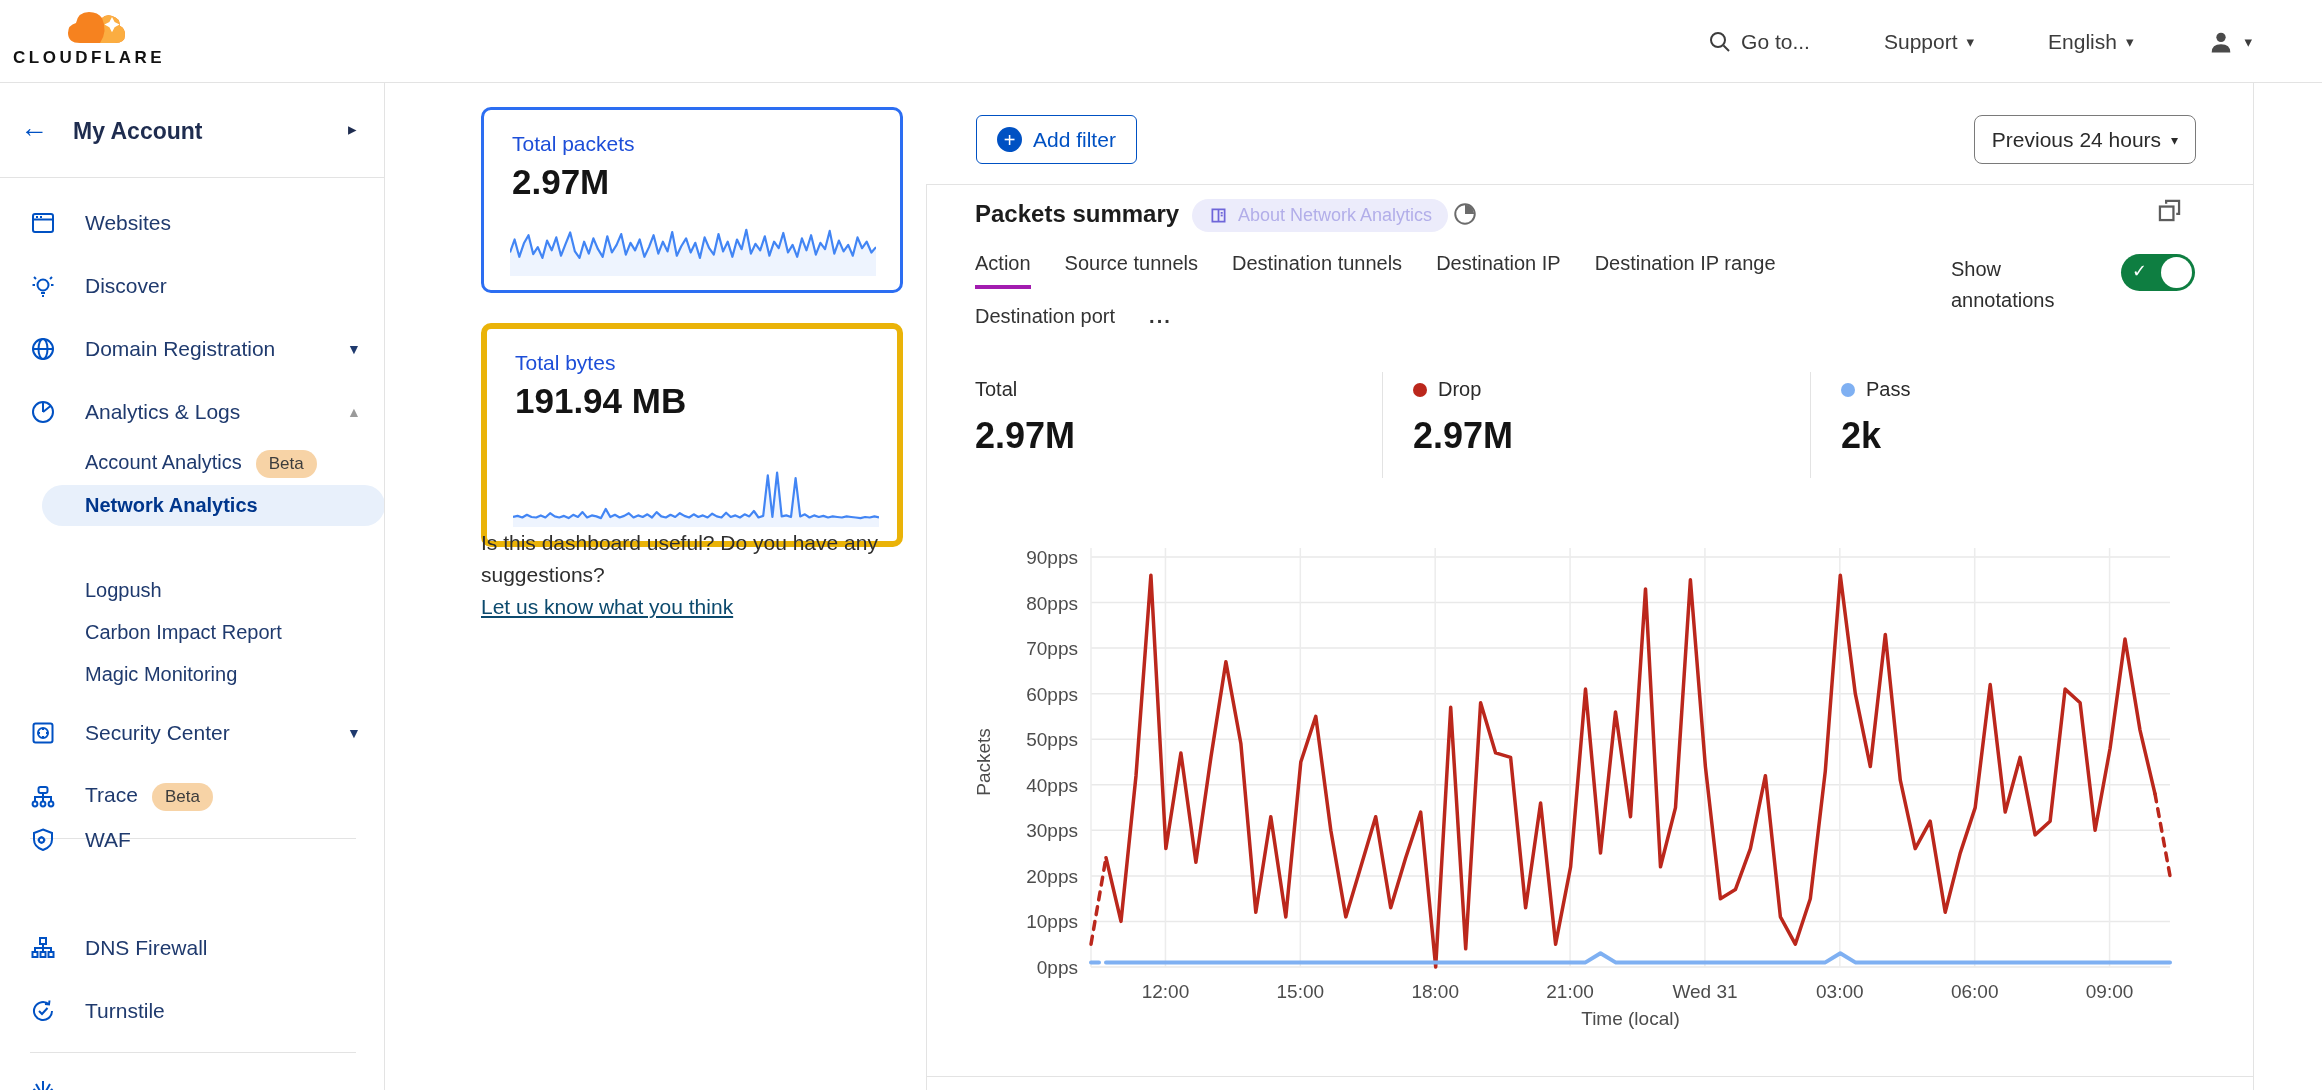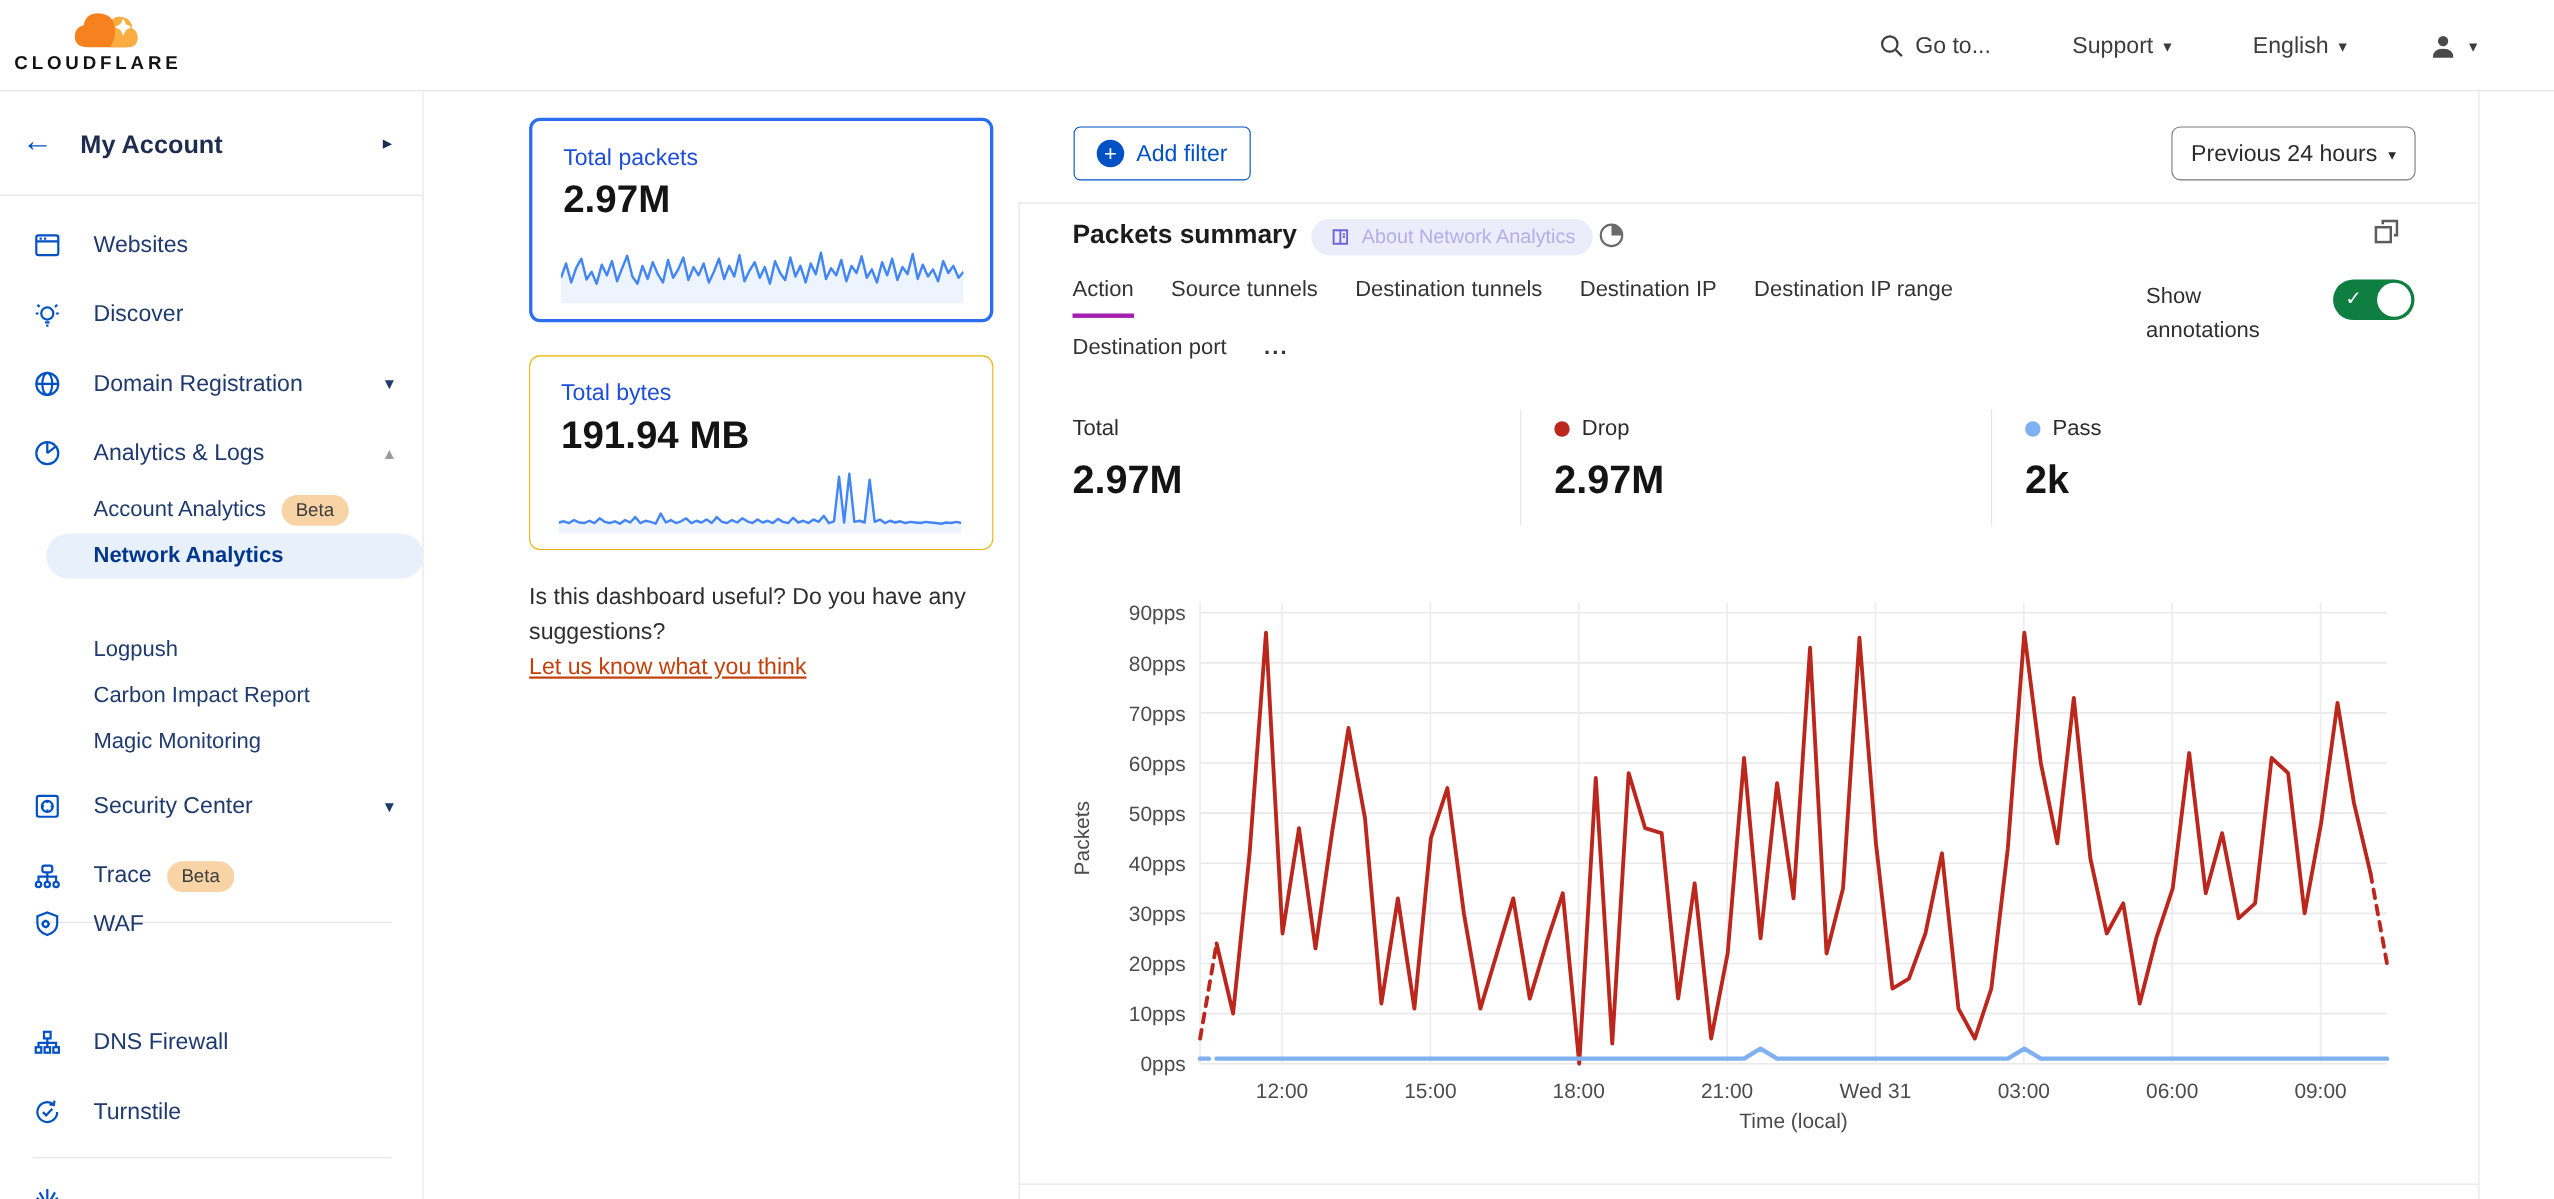--- a/index.html
+++ b/index.html
@@ -32,26 +32,26 @@
   .sub-item { left:0; width:385px; height:41px; display:flex; align-items:center; cursor:pointer; }
   .sub-label { position:absolute; left:85px; font-size:20px; color:#1f3a6e; }
   .sub-pill { left:42px; width:343px; height:41px; background:#e8f0fb; border-radius:21px; }
   .sub-label.sel { font-weight:bold; color:#00368c; }
   .beta-badge { display:inline-block; background:#f7d3a6; color:#3d3d3d; font-size:17px; border-radius:14px; padding:4px 13px; margin-left:14px; }
   .side-div { left:30px; width:326px; height:1px; background:#e3e3e3; }
 
   
   .card { border-radius:10px; background:#fff; }
   .card1 { left:481px; top:107px; width:422px; height:186px; border:3px solid #2c6ef2; cursor:pointer; }
-  .card2 { left:481px; top:323px; width:422px; height:177px; border:1px solid #eab308; cursor:pointer; }
+  .card2 { left:481px; top:323px; width:422px; height:224px; border:6px solid #eab308; cursor:pointer; }
   .card-title { position:absolute; left:28px; top:22px; font-size:21px; color:#1d4ed8; }
   .card-value { position:absolute; left:28px; top:52px; font-size:35px; font-weight:bold; color:#141414; }
   .card-spark { position:absolute; left:26px; right:26px; bottom:14px; height:62px; }
   .feedback { left:481px; top:527px; width:430px; font-size:21px; color:#2e2e2e; line-height:32px; }
-  .feedback a { color:#c2410c; text-decoration:underline; cursor:pointer; }
+  .feedback a { color:#0c4a6e; text-decoration:underline; cursor:pointer; }
 
   
   .add-filter { left:976px; top:115px; height:49px; display:flex; align-items:center; gap:11px;
     border:1px solid #0051c3; border-radius:6px; padding:0 20px; color:#0051c3; font-size:21px; cursor:pointer; background:#fff; }
   .plus-circle { width:25px; height:25px; border-radius:50%; background:#0051c3; color:#fff; display:flex;
     align-items:center; justify-content:center; font-size:20px; line-height:1; }
   .time-range { left:1974px; top:115px; width:222px; height:49px; border:1px solid #7a7a7a; border-radius:8px;
     display:flex; align-items:center; justify-content:center; gap:10px; font-size:21px; color:#2b2b2b; cursor:pointer; background:#fff; }
   .time-range .caret { font-size:14px; color:#2b2b2b; }
 

